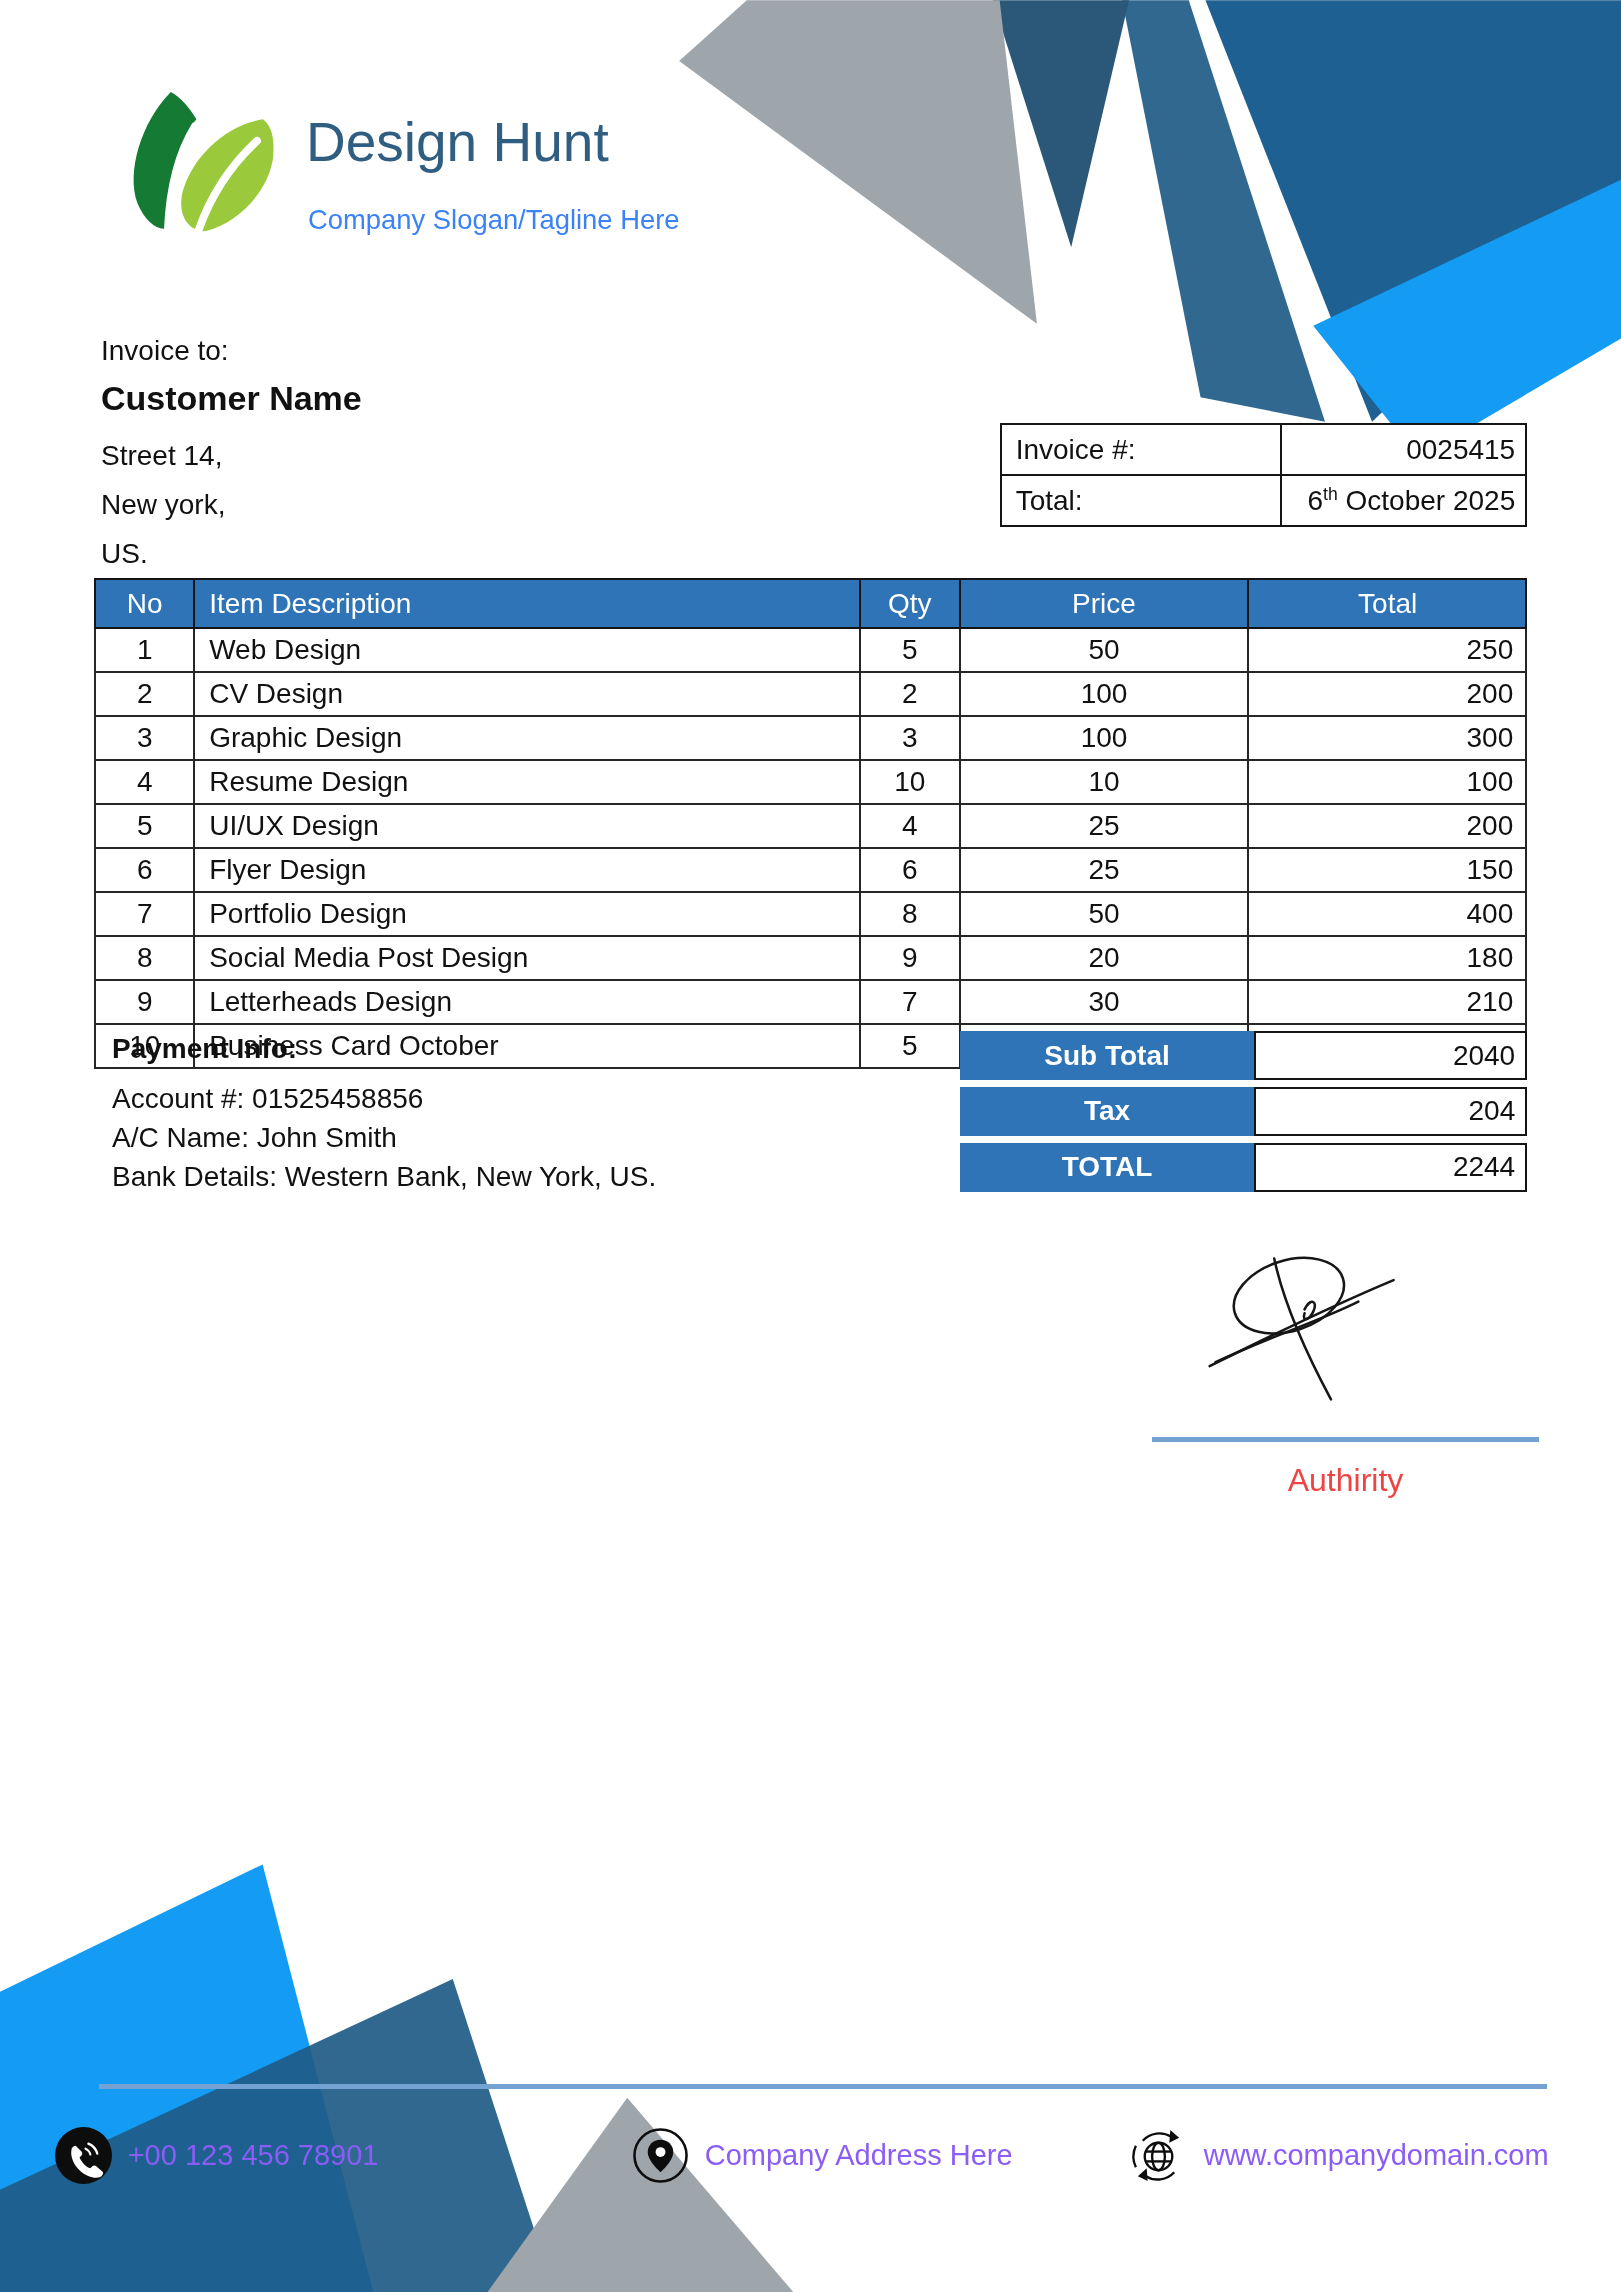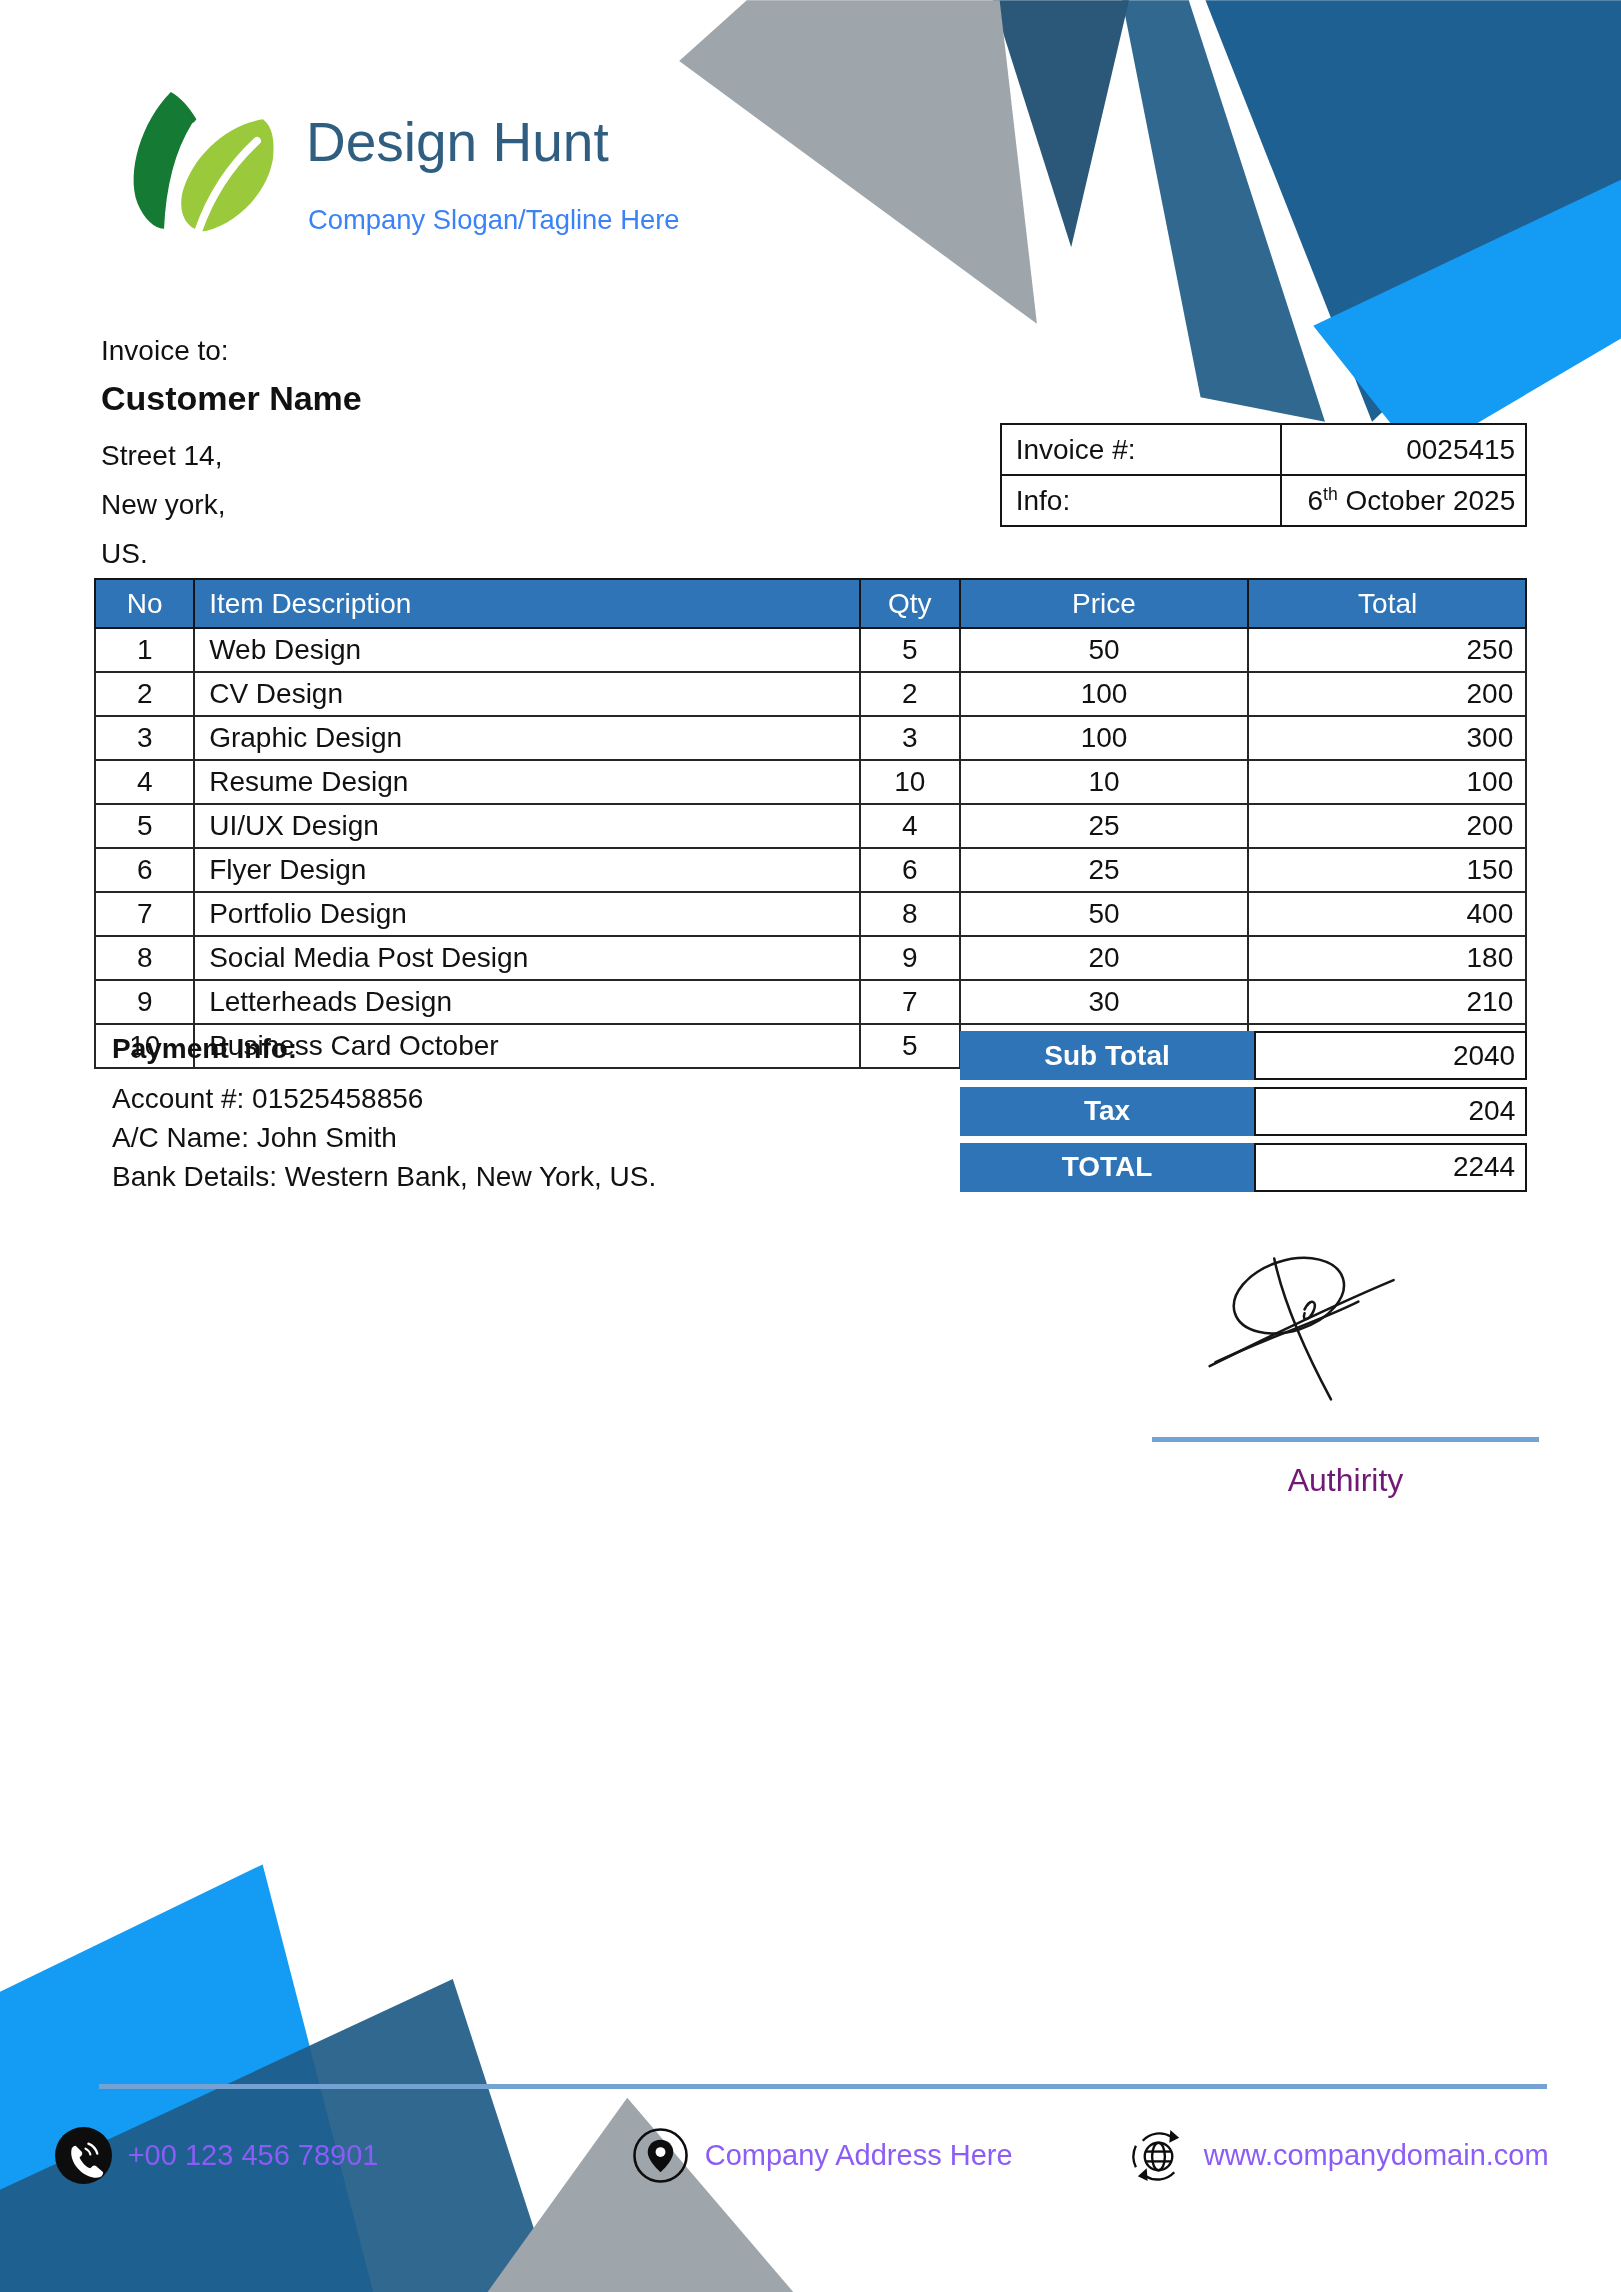--- a/index.html
+++ b/index.html
@@ -54,21 +54,21 @@
 
   
   .summary{position:absolute; left:960px; top:1031px; width:568px;}
   .summary .srow{display:flex; margin-bottom:6.9px;}
   .summary .slabel{width:294px; height:49px; background:var(--accent-blue); color:#fff; font-weight:bold; font-size:28px; display:flex; align-items:center; justify-content:center; box-sizing:border-box;}
   .summary .svalue{width:273px; height:49px; border:2px solid #141414; box-sizing:border-box; font-size:28px; display:flex; align-items:center; justify-content:flex-end; padding-right:9.8px; background:#fff;}
 
   
   .sig-svg{position:absolute; left:1127px; top:1237px;}
   .sig-line{position:absolute; left:1152px; top:1437px; width:387px; height:4.9px; background:var(--line-blue);}
-  .sig-label{position:absolute; left:1152px; top:1462px; width:387px; text-align:center; font-size:32px; color:#701a75;}
+  .sig-label{position:absolute; left:1152px; top:1462px; width:387px; text-align:center; font-size:32px; color:#ef4444;}
 
   
   .footer-line{position:absolute; left:99px; top:2084px; width:1448px; height:4.9px; background:var(--line-blue);}
   .f-item{position:absolute; top:2127px; height:57px; display:flex; align-items:center;}
   .f-phone{left:55px;} .f-addr{left:632px;} .f-web{left:1129px;}
   .f-item .txt{margin-left:15.7px; font-size:29px; color:#8b5cf6; white-space:nowrap;}
 </style>
 </head>
 <body>
 
@@ -108,21 +108,21 @@
         </div>
     </div>
 
     <table class="meta">
       <tbody>
           <tr>
         <td class="lbl">Invoice #:</td>
         <td class="val">0025415</td>
       </tr>
       <tr>
-        <td class="lbl">Info:</td>
+        <td class="lbl">Total:</td>
         <td class="val"><span>6</span><sup>th</sup><span> October 2025</span></td>
       </tr>
     </tbody>
       </table>
 
     <table class="items">
       <thead>
         <tr>
             <th class="col0">No</th>
             <th class="col1">Item Description</th>

